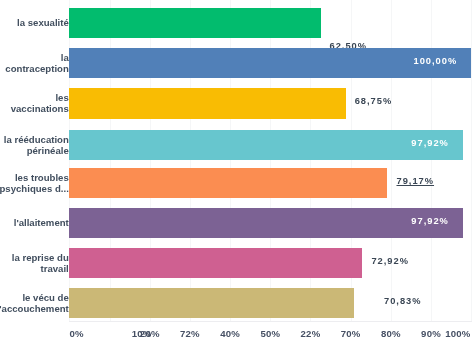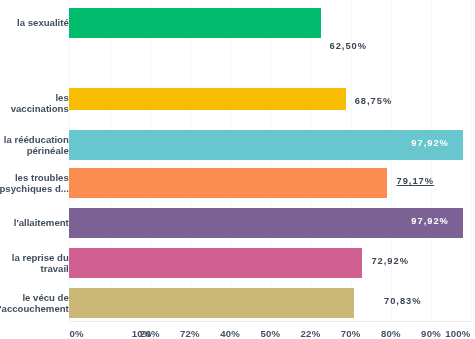--- a/index.html
+++ b/index.html
@@ -86,21 +86,29 @@
       <div class="gridline" style="left: 321.44px; background: rgb(245, 246, 247);"></div>
       <div class="gridline" style="left: 361.62px; background: rgb(245, 246, 247);"></div>
       <div class="gridline" style="left: 401.8px; background: rgb(245, 246, 247);"></div>
       <div class="row" style="top: 8.2px; height: 29.6px;">
         <div class="cat-label" style="color: rgb(65, 78, 94); top: 9.1px;">
         <div>la sexualité</div>
         </div>
         <div class="bar" style="width: 251.125px; background: rgb(2, 188, 110);"></div>
         <div class="val" style="top: 8px; color: rgb(58, 70, 84); left: 260.125px; margin-top: 25px;">62,50%</div>
       </div>
-      <div class="row" style="top: 88.2px; height: 22px; padding-left: 31px;">
+      <div class="row" style="top: 48.2px; height: 29.6px;">
+        <div class="cat-label" style="color: rgb(65, 78, 94); top: 3.6px;">
+        <div>la</div>
+        <div>contraception</div>
+        </div>
+        <div class="bar" style="width: 401.8px; background: rgb(81, 128, 184);"></div>
+        <div class="val inside" style="top: 8px; color: rgb(255, 255, 255); right: 14px;">100,00%</div>
+      </div>
+      <div class="row" style="top: 88.2px; height: 31px; padding-left: 31px;">
         <div class="cat-label" style="color: rgb(65, 78, 94); top: 3.6px;">
         <div>les</div>
         <div>vaccinations</div>
         </div>
         <div class="bar" style="width: 276.238px; background: rgb(249, 188, 3);"></div>
         <div class="val" style="top: 8px; color: rgb(58, 70, 84); left: 285.238px;">68,75%</div>
       </div>
       <div class="row" style="top: 130px; height: 29.6px;">
         <div class="cat-label" style="color: rgb(65, 78, 94); top: 3.6px;">
         <div>la rééducation</div>

